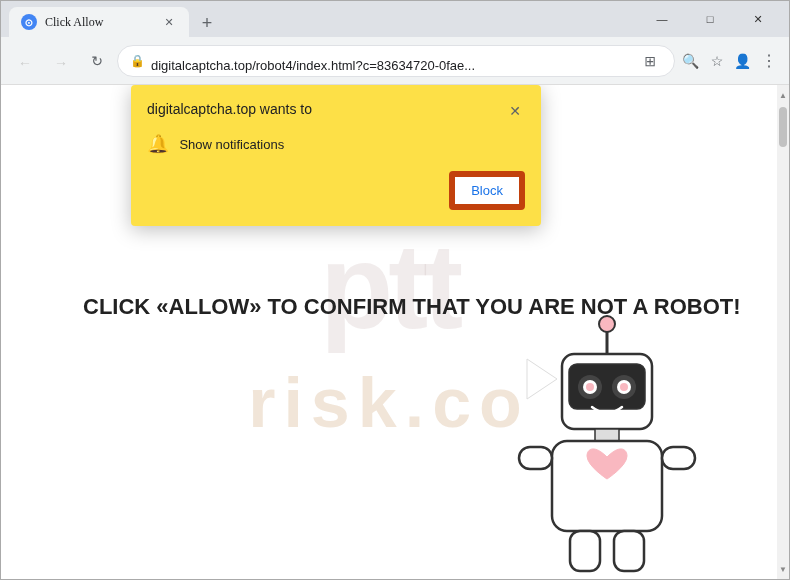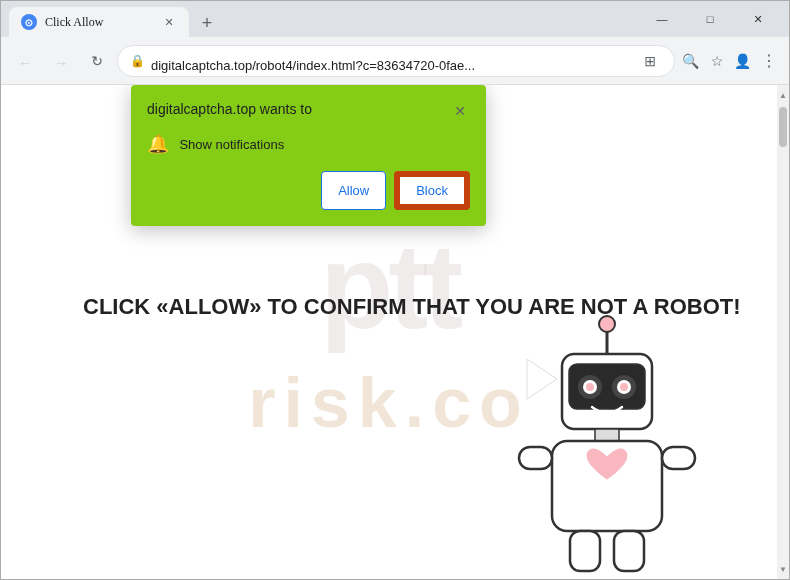--- a/index.html
+++ b/index.html
@@ -265,22 +265,22 @@
       right: 60px;
       width: 220px;
       height: 280px;
     }
 
     
     .notification-popup {
       position: absolute;
       top: 0;
       left: 130px;
-      width: 355px;
-      background: #84cc16;
+      width: 410px;
+      background: #fde047;
       border-radius: 4px;
       box-shadow: 0 4px 20px rgba(0,0,0,0.25);
       padding: 16px;
       z-index: 10;
     }
 
     .popup-header {
       display: flex;
       justify-content: space-between;
       align-items: flex-start;
@@ -472,21 +472,20 @@
       <div class="notification-popup">
         <div class="popup-header">
           <span class="popup-title">digitalcaptcha.top wants to</span>
           <div class="popup-close">✕</div>
         </div>
         <div class="popup-notification-row">
           <span class="bell-icon">🔔</span>
           <span class="notification-label">Show notifications</span>
         </div>
         <div class="popup-buttons">
-          <button class="btn-allow">Allow</button>
           <button class="btn-block">Block</button>
         </div>
       </div>
     </div>
 
     <div class="scrollbar">
       <div class="scrollbar-arrow">▲</div>
       <div class="scrollbar-thumb"></div>
       <div style="flex:1"></div>
       <div class="scrollbar-arrow">▼</div>

